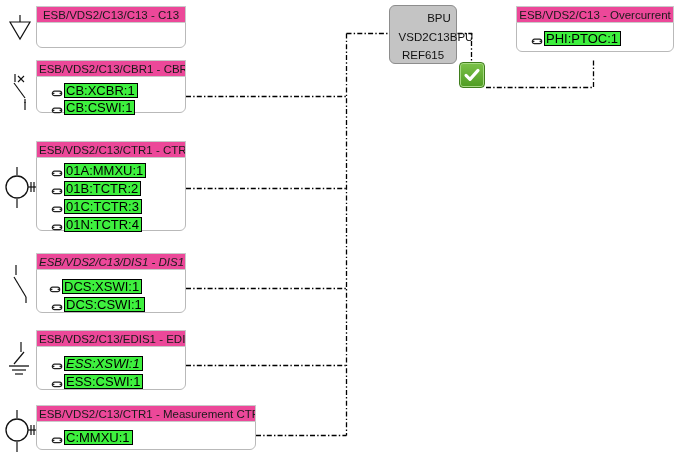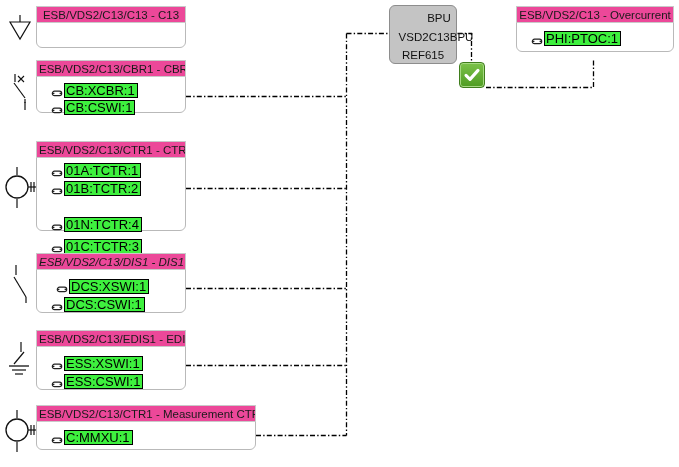--- a/index.html
+++ b/index.html
@@ -207,74 +207,74 @@
 
   <div class="node-box" style="left:36px;top:141px;width:150px;height:90px;"></div>
   <div class="node-title" style="left:36px;top:141px;width:150px;">ESB/VDS2/C13/CTR1 - CTR1</div>
   <div class="ln-row" style="left:50px;top:163px;">
     <span class="chain-icon">
       <svg width="14" height="11" viewBox="0 0 14 11">
         <path d="M4.5 3.2 h5 a2.2 2.2 0 0 1 0 4.4 h-5 a2.2 2.2 0 0 1 0 -4.4 z" fill="none" stroke="#222" stroke-width="1.2"></path>
         <path d="M2 5.4 h2.4 M9.6 5.4 h2.4" stroke="#222" stroke-width="1.2"></path>
       </svg>
     </span>
-    <span class="ln-tag">01A:TCTR:1</span>
+    <span class="ln-tag">01A:MMXU:1</span>
   </div>
   <div class="ln-row" style="left:50px;top:181px;">
     <span class="chain-icon">
       <svg width="14" height="11" viewBox="0 0 14 11">
         <path d="M4.5 3.2 h5 a2.2 2.2 0 0 1 0 4.4 h-5 a2.2 2.2 0 0 1 0 -4.4 z" fill="none" stroke="#222" stroke-width="1.2"></path>
         <path d="M2 5.4 h2.4 M9.6 5.4 h2.4" stroke="#222" stroke-width="1.2"></path>
       </svg>
     </span>
     <span class="ln-tag">01B:TCTR:2</span>
   </div>
-  <div class="ln-row" style="left:50px;top:199px;margin-top:40px;">
+  <div class="ln-row" style="left:50px;top:199px;">
     <span class="chain-icon">
       <svg width="14" height="11" viewBox="0 0 14 11">
         <path d="M4.5 3.2 h5 a2.2 2.2 0 0 1 0 4.4 h-5 a2.2 2.2 0 0 1 0 -4.4 z" fill="none" stroke="#222" stroke-width="1.2"></path>
         <path d="M2 5.4 h2.4 M9.6 5.4 h2.4" stroke="#222" stroke-width="1.2"></path>
       </svg>
     </span>
     <span class="ln-tag">01C:TCTR:3</span>
   </div>
   <div class="ln-row" style="left:50px;top:217px;">
     <span class="chain-icon">
       <svg width="14" height="11" viewBox="0 0 14 11">
         <path d="M4.5 3.2 h5 a2.2 2.2 0 0 1 0 4.4 h-5 a2.2 2.2 0 0 1 0 -4.4 z" fill="none" stroke="#222" stroke-width="1.2"></path>
         <path d="M2 5.4 h2.4 M9.6 5.4 h2.4" stroke="#222" stroke-width="1.2"></path>
       </svg>
     </span>
     <span class="ln-tag">01N:TCTR:4</span>
   </div>
 
   <div class="node-box" style="left:36px;top:253px;width:150px;height:60px;"></div>
   <div class="node-title" style="left:36px;top:253px;width:150px;font-style:italic;">ESB/VDS2/C13/DIS1 - DIS1</div>
-  <div class="ln-row" style="left:55px;top:279px;">
+  <div class="ln-row" style="left:48px;top:279px;">
     <span class="chain-icon">
       <svg width="14" height="11" viewBox="0 0 14 11">
         <path d="M4.5 3.2 h5 a2.2 2.2 0 0 1 0 4.4 h-5 a2.2 2.2 0 0 1 0 -4.4 z" fill="none" stroke="#222" stroke-width="1.2"></path>
         <path d="M2 5.4 h2.4 M9.6 5.4 h2.4" stroke="#222" stroke-width="1.2"></path>
       </svg>
     </span>
     <span class="ln-tag">DCS:XSWI:1</span>
   </div>
   <div class="ln-row" style="left:50px;top:297px;">
     <span class="chain-icon">
       <svg width="14" height="11" viewBox="0 0 14 11">
         <path d="M4.5 3.2 h5 a2.2 2.2 0 0 1 0 4.4 h-5 a2.2 2.2 0 0 1 0 -4.4 z" fill="none" stroke="#222" stroke-width="1.2"></path>
         <path d="M2 5.4 h2.4 M9.6 5.4 h2.4" stroke="#222" stroke-width="1.2"></path>
       </svg>
     </span>
     <span class="ln-tag">DCS:CSWI:1</span>
   </div>
 
   <div class="node-box" style="left:36px;top:330px;width:150px;height:60px;"></div>
   <div class="node-title" style="left:36px;top:330px;width:150px;">ESB/VDS2/C13/EDIS1 - EDIS1</div>
-  <div class="ln-row" style="left:50px;top:356px;">
+  <div class="ln-row" style="left:50px;top:356px;font-style:italic;">
     <span class="chain-icon">
       <svg width="14" height="11" viewBox="0 0 14 11">
         <path d="M4.5 3.2 h5 a2.2 2.2 0 0 1 0 4.4 h-5 a2.2 2.2 0 0 1 0 -4.4 z" fill="none" stroke="#222" stroke-width="1.2"></path>
         <path d="M2 5.4 h2.4 M9.6 5.4 h2.4" stroke="#222" stroke-width="1.2"></path>
       </svg>
     </span>
     <span class="ln-tag">ESS:XSWI:1</span>
   </div>
   <div class="ln-row" style="left:50px;top:374px;text-align:right;">
     <span class="chain-icon">

